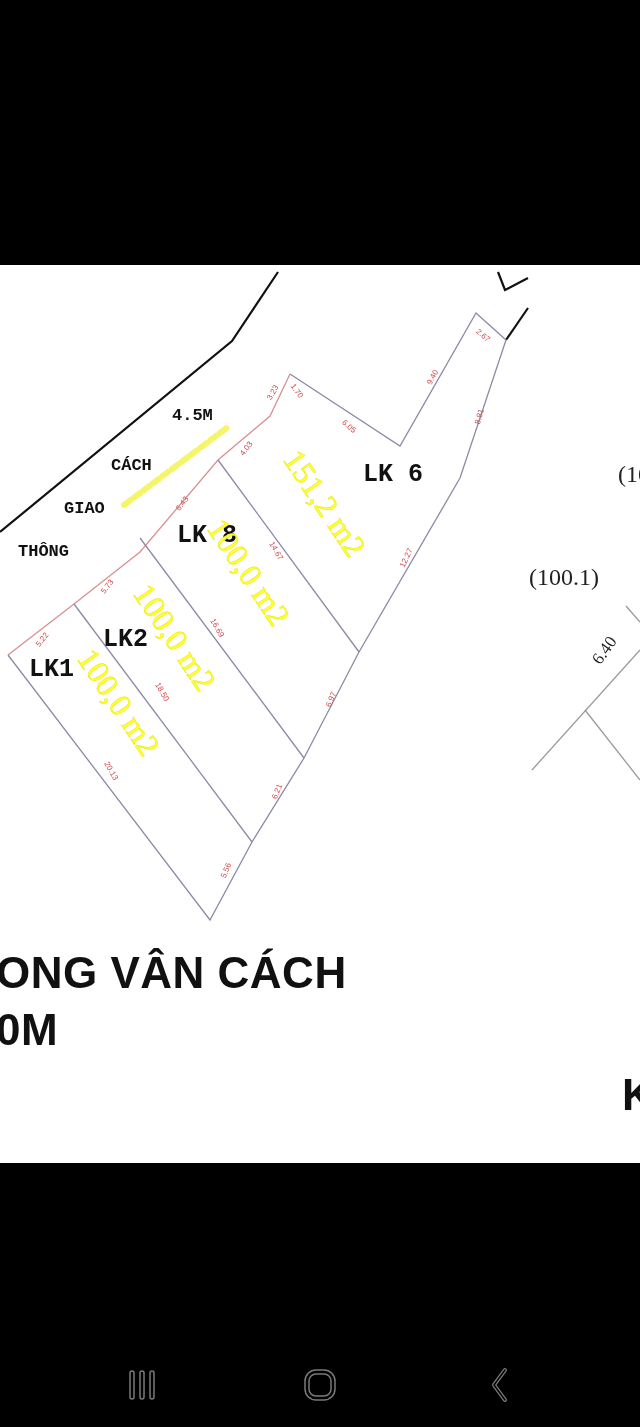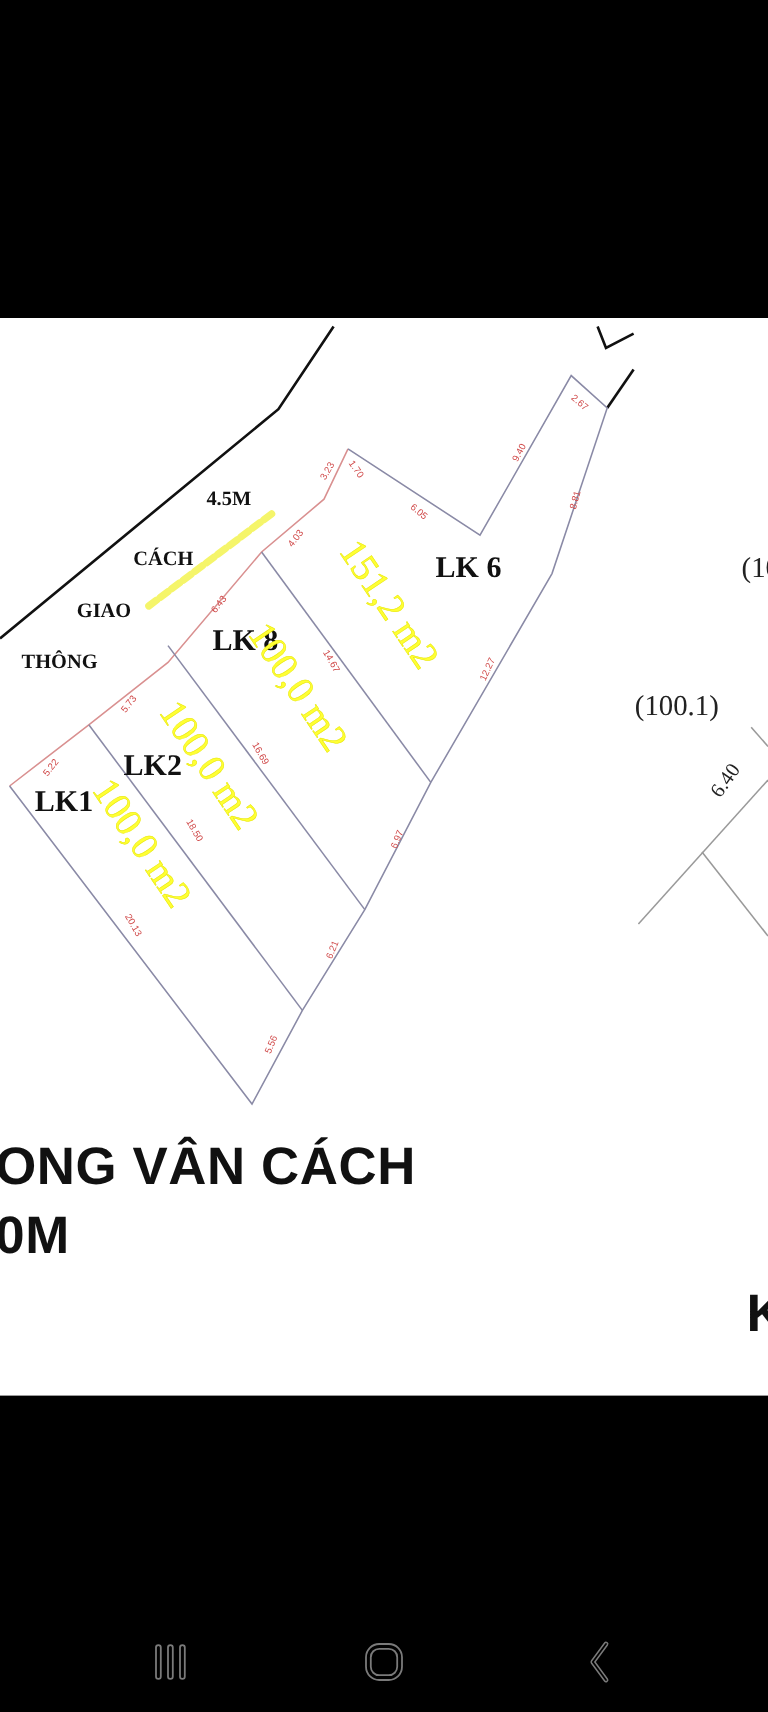--- a/index.html
+++ b/index.html
@@ -1,19 +1,19 @@
 <!DOCTYPE html>
 <html><head>
 <meta charset="utf-8">
 <style>
   html, body { margin:0; padding:0; background:#000; }
   body { width:640px; height:1427px; position:relative; overflow:hidden; font-family:"Liberation Sans", sans-serif; }
   #viewer { position:absolute; left:0; top:265px; width:640px; height:898px; background:#fff; overflow:hidden; }
   #viewer svg { position:absolute; left:0; top:0; }
-  .lbl { position:absolute; font-family:Liberation Serif, serif; font-weight:bold; color:#111; white-space:nowrap; }
+  .lbl { position:absolute; font-family:Liberation Mono, monospace; font-weight:bold; color:#111; white-space:nowrap; }
   .lot-label { font-size:25px; }
   .road-label { font-size:17px; }
   .area { position:absolute; font-family:"Liberation Serif", serif; color:#ffff33; font-size:32px; white-space:nowrap; transform-origin:left top; -webkit-text-stroke:0.4px #e6e600; }
   .dim { position:absolute; font-family:"Liberation Sans", sans-serif; color:#d04a4a; font-size:8px; white-space:nowrap; transform-origin:left top; }
   .serif-lbl { position:absolute; font-family:"Liberation Serif", serif; color:#222; font-size:24px; white-space:nowrap; }
   .big-caption { position:absolute; font-family:"Liberation Sans", sans-serif; font-weight:bold; color:#111; font-size:44px; white-space:nowrap; letter-spacing:0.5px; }
   #navbar { position:absolute; left:0; top:1340px; width:640px; height:87px; }
   .nav-btn { position:absolute; top:28px; width:40px; height:34px; display:flex; align-items:center; justify-content:center; cursor:pointer; }
 </style>
 </head>
@@ -70,21 +70,21 @@
   <div class="dim" style="left:398px; top:300px; transform:rotate(-65deg);">12.27</div>
   <div class="dim" style="left:275px; top:275px; transform:rotate(60deg);">14.67</div>
   <div class="dim" style="left:216px; top:352px; transform:rotate(60deg);">16.69</div>
   <div class="dim" style="left:161px; top:416px; transform:rotate(60deg);">18.50</div>
   <div class="dim" style="left:110px; top:495px; transform:rotate(60deg);">20.13</div>
   <div class="dim" style="left:324px; top:440px; transform:rotate(-68deg);">6.97</div>
   <div class="dim" style="left:270px; top:532px; transform:rotate(-68deg);">6.21</div>
   <div class="dim" style="left:219px; top:611px; transform:rotate(-68deg);">5.56</div>
 
   <div class="serif-lbl" style="left:594px; top:196px;margin-left:24px;">(10</div>
-  <div class="serif-lbl" style="left:529px; top:299px;margin-top:12px;">(100.1)</div>
+  <div class="serif-lbl" style="left:529px; top:299px;">(100.1)</div>
   <div class="serif-lbl" style="left:588px; top:392px; font-size:17px; transform:rotate(-55deg); transform-origin:left top;">6.40</div>
 
   <div class="big-caption" style="left:-4px; top:683px;">ONG VÂN CÁCH</div>
   <div class="big-caption" style="left:-4px; top:740px;">0M</div>
   <div class="big-caption" style="left:622px; top:805px;">K</div>
 </div>
 
 <div id="navbar">
   <div class="nav-btn" style="left:122px;">
     <svg width="34" height="34" viewBox="0 0 34 34">

